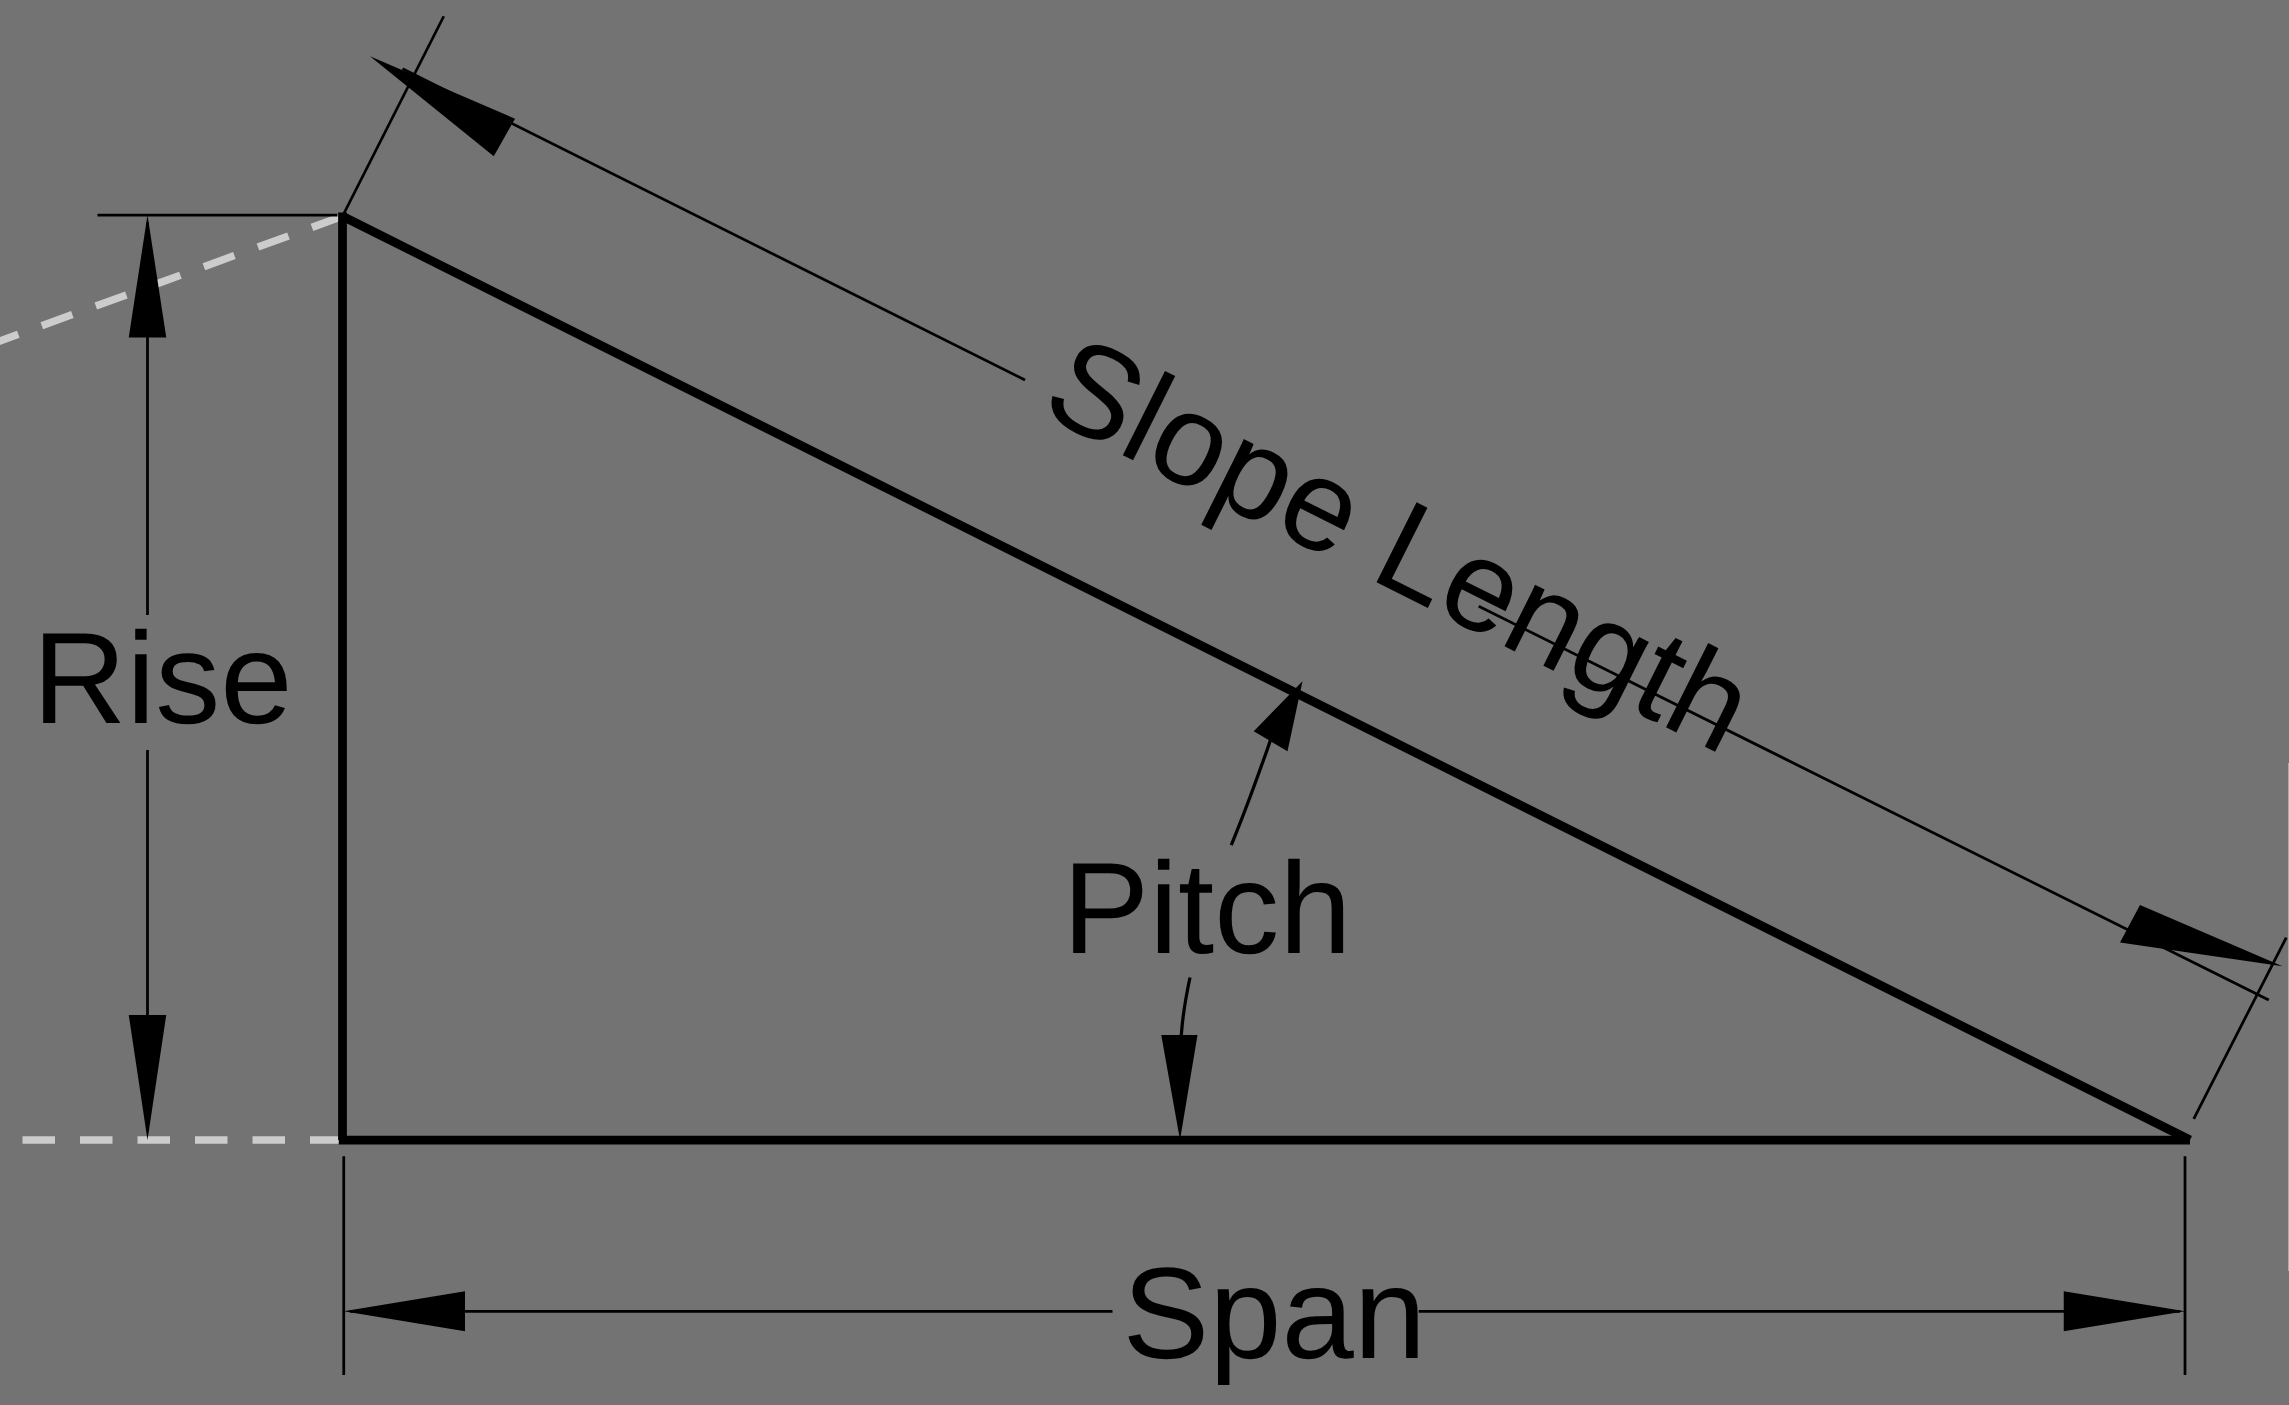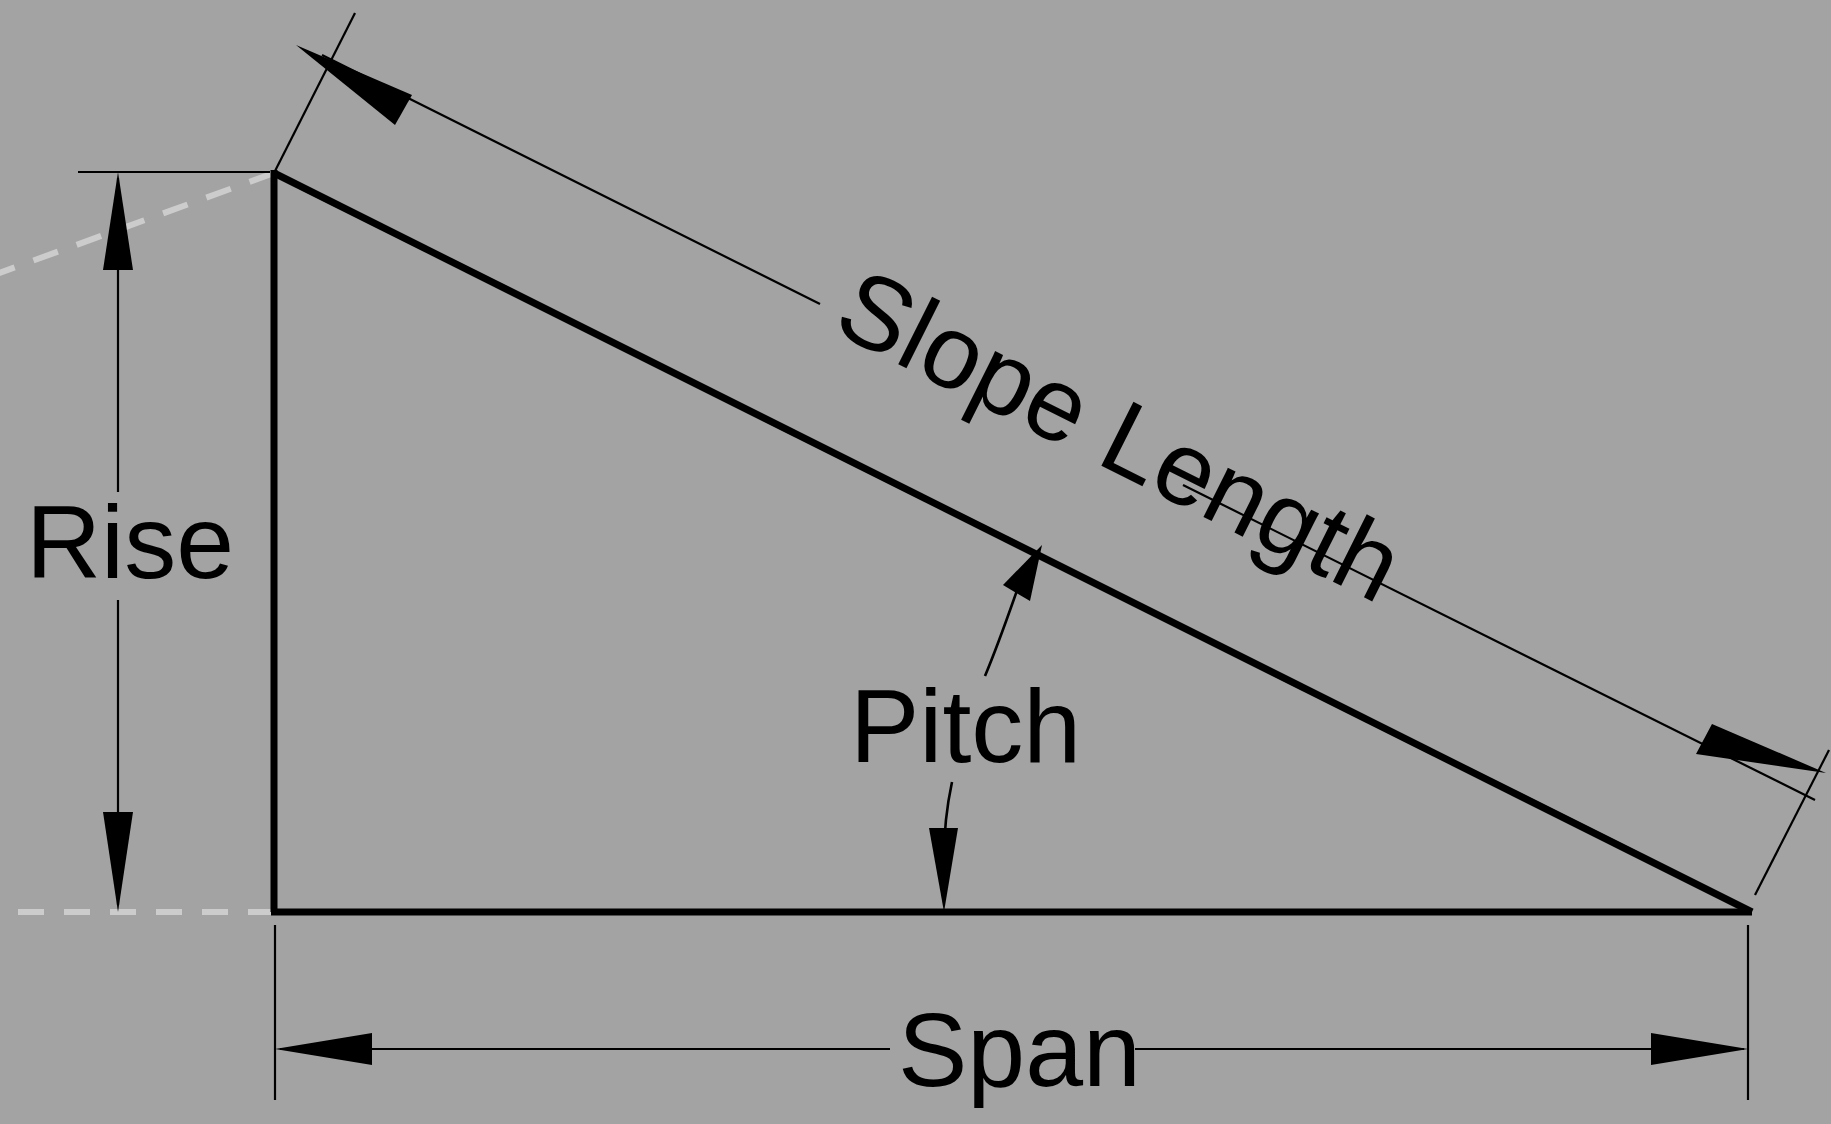--- a/index.html
+++ b/index.html
@@ -4,21 +4,21 @@
 <style>
   html, body {
     margin: 0;
     padding: 0;
     background: #ffffff;
   }
   #stage {
     position: relative;
     width: 1831px;
     height: 1124px;
-    background: #a3a3a3;
+    background: #737373;
     overflow: hidden;
     font-family: "Liberation Sans", sans-serif;
   }
   svg#diagram {
     position: absolute;
     top: 0;
     left: 0;
     width: 1831px;
     height: 1124px;
     display: block;

